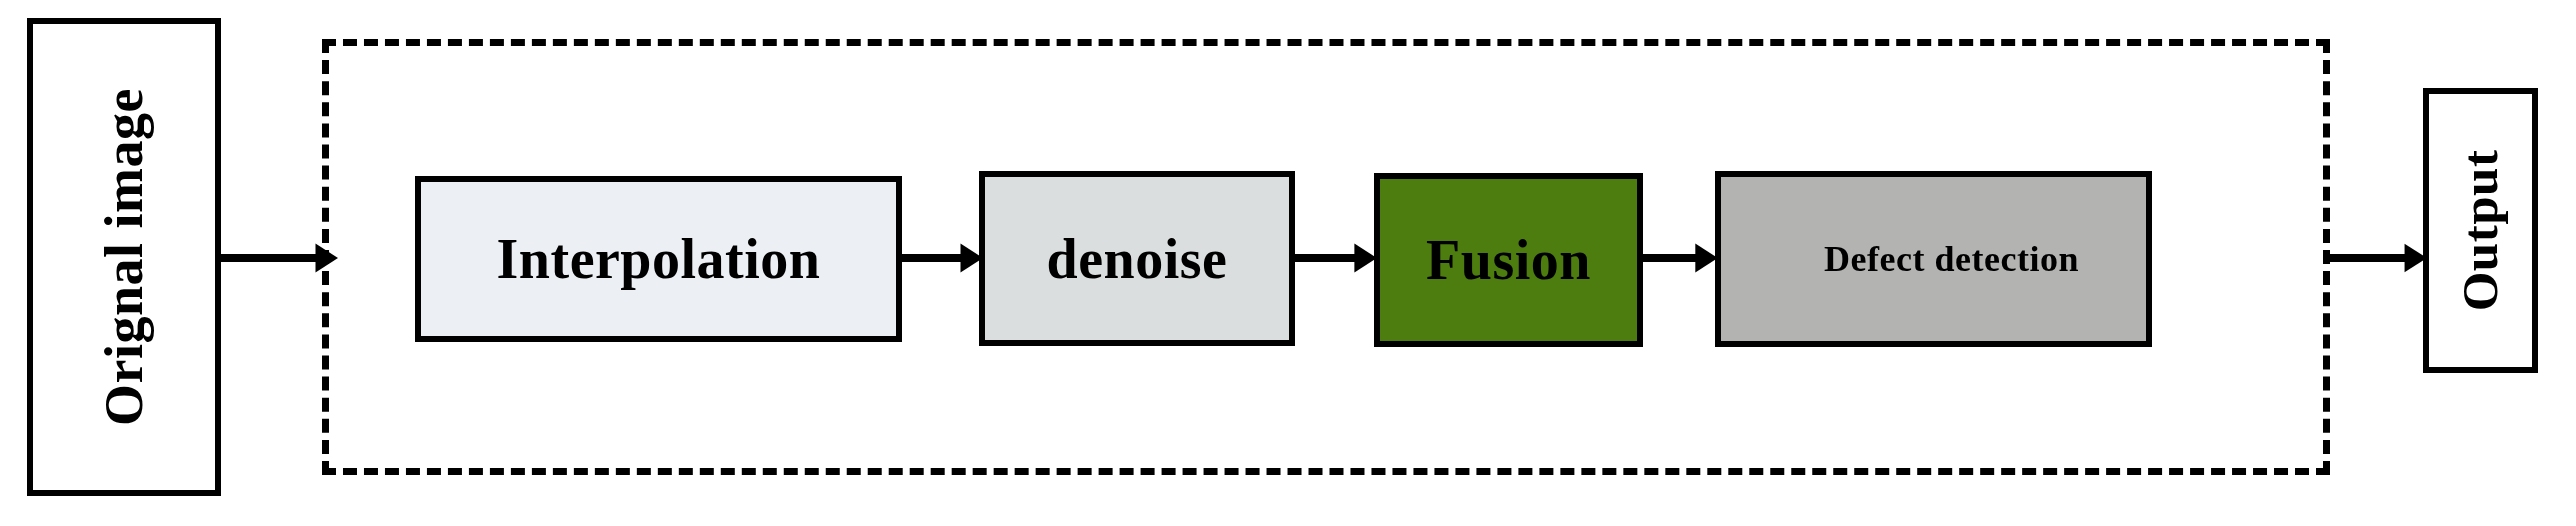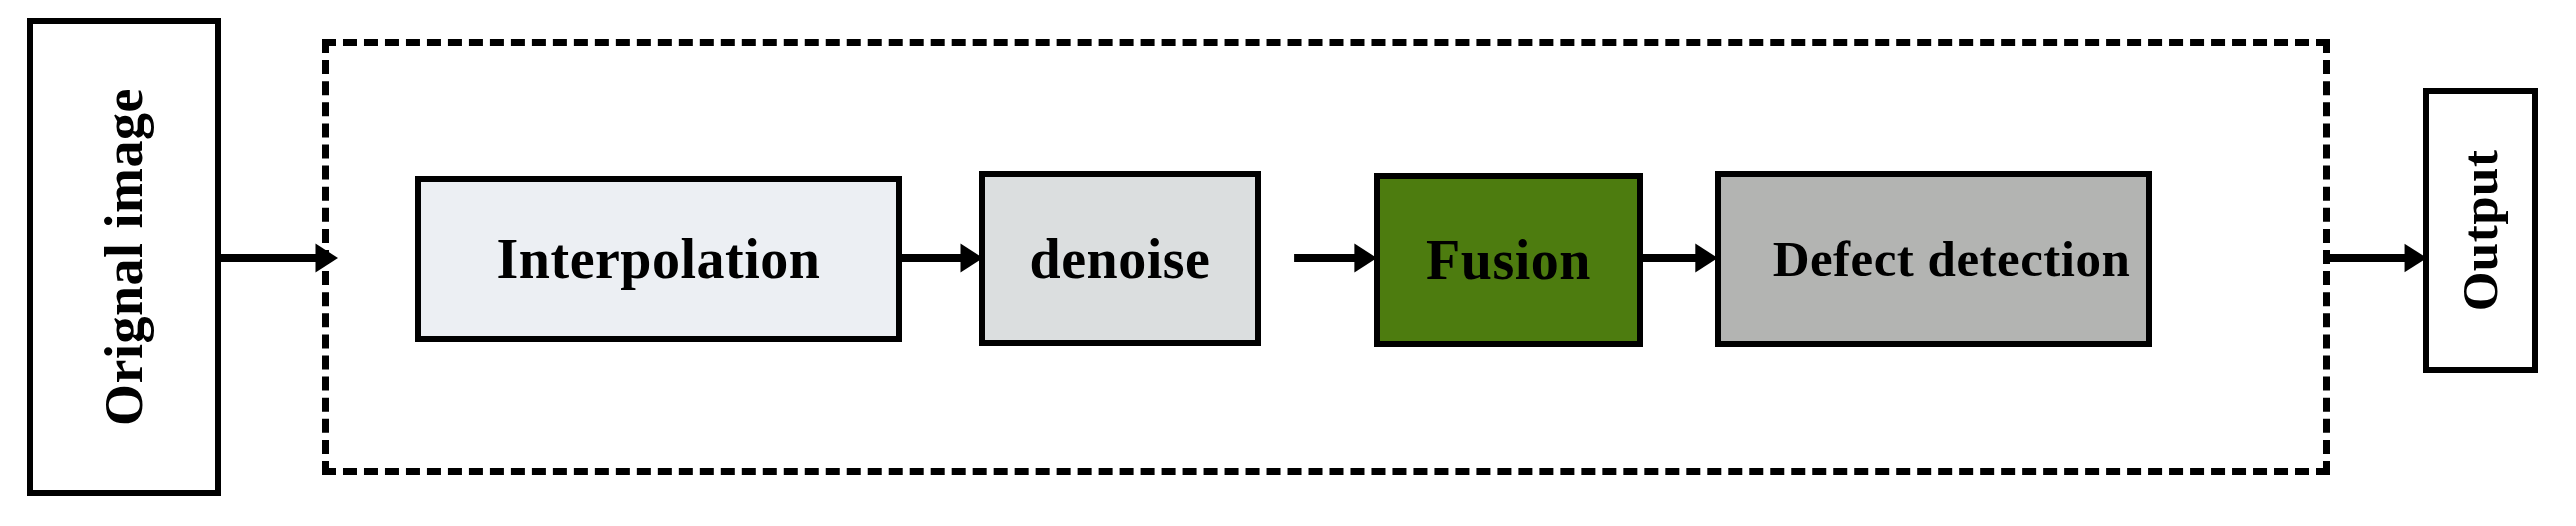--- a/index.html
+++ b/index.html
@@ -77,41 +77,41 @@
     left: 415px;
     top: 176px;
     width: 487px;
     height: 166px;
   }
   #node-interpolation .node-label { font-size: 56px; }
 
   #node-denoise {
     left: 979px;
     top: 171px;
-    width: 282px;
+    width: 316px;
     height: 175px;
     align-items: center;
   }
   #node-denoise .node-label { font-size: 56px; }
 
   #node-fusion {
     left: 1374px;
     top: 173px;
     width: 269px;
     height: 174px;
   }
   #node-fusion .node-label { font-size: 56px; }
 
   #node-defect {
     left: 1715px;
     top: 171px;
     width: 437px;
     height: 176px;
   }
-  #node-defect .node-label { font-size: 51px; margin-left: 36px; }
+  #node-defect .node-label { font-size: 36px; margin-left: 36px; }
 
   
   .arrow {
     position: absolute;
     height: 36px;
     display: block;
   }
   .arrow svg { display: block; overflow: visible; }
 
   #arrow-input      { left: 221px;  top: 240px; width: 117px; }

